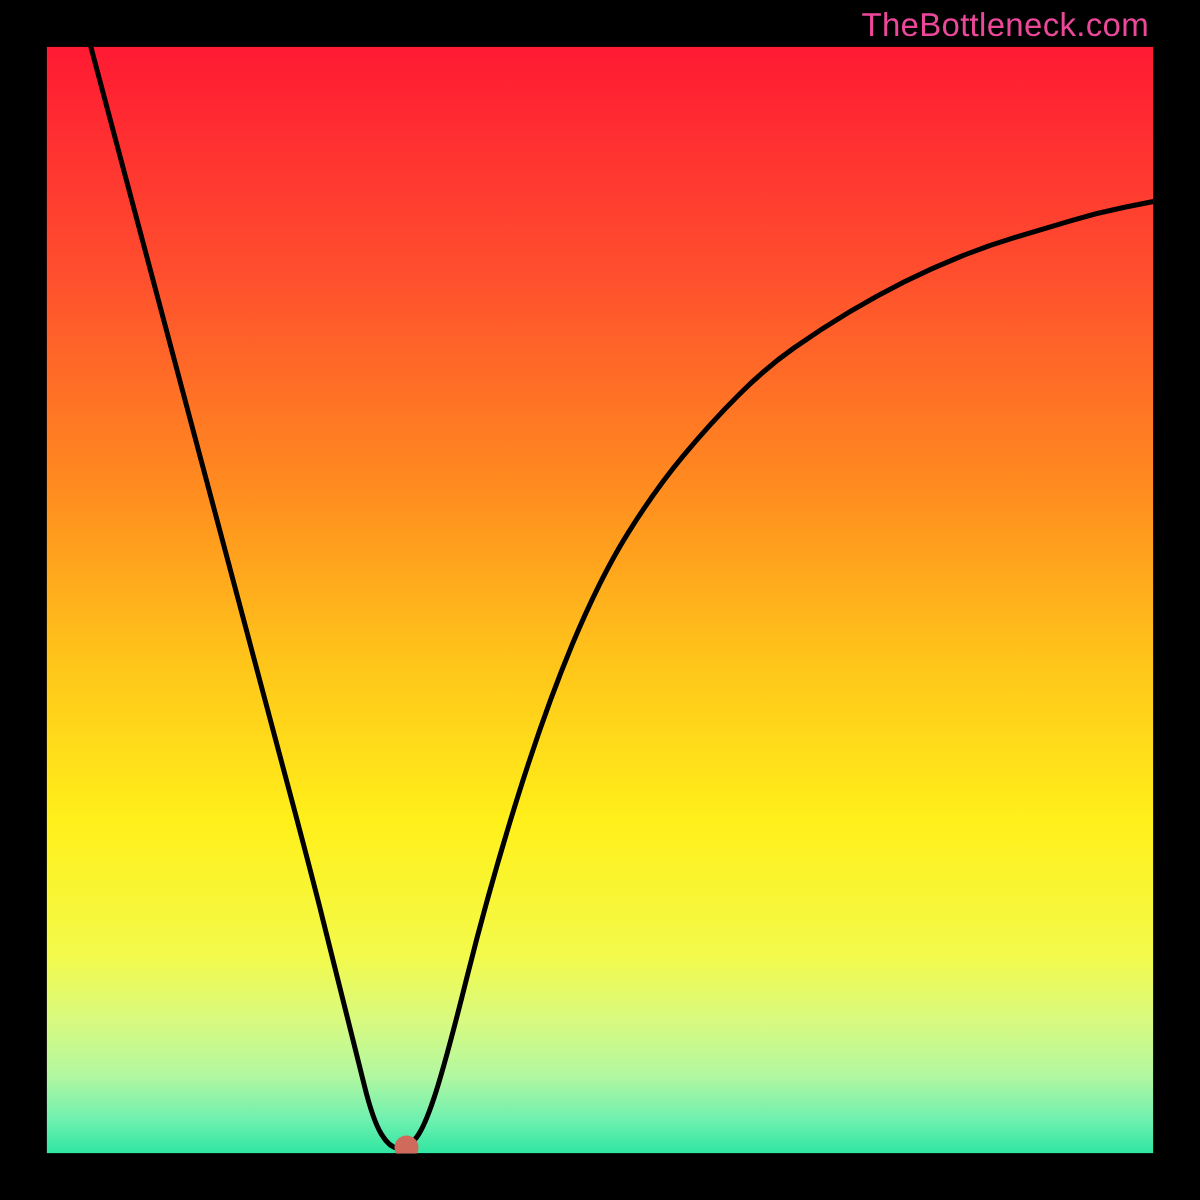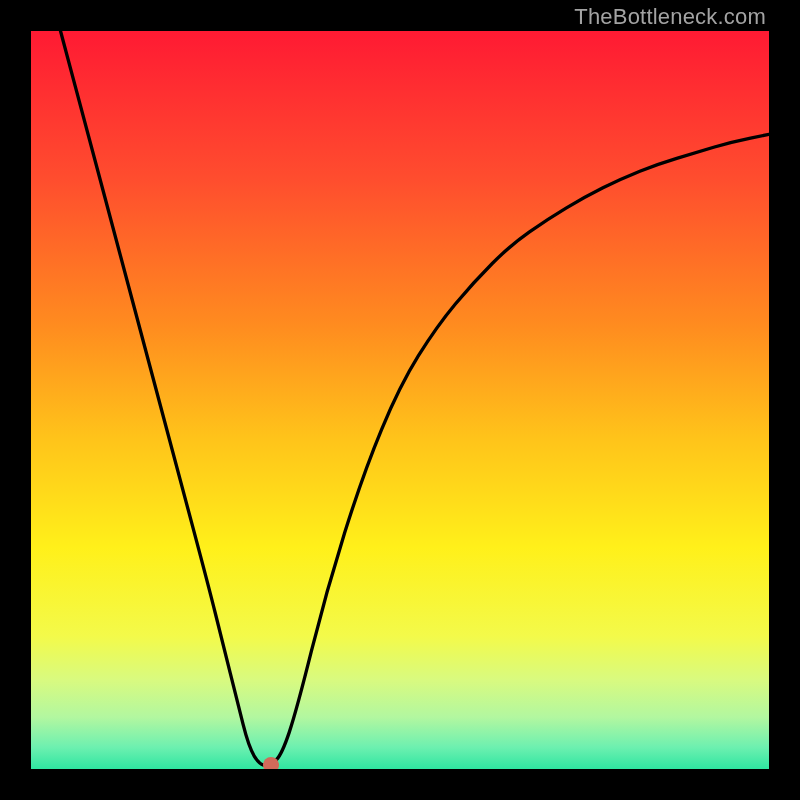--- a/index.html
+++ b/index.html
@@ -29,21 +29,21 @@
   .gradient {
     position: absolute;
     inset: 0;
   }
   .watermark {
     position: absolute;
     top: 4px;
     right: 34px;
     font-family: Arial, Helvetica, sans-serif;
     font-size: 22px;
-    color: #a3a3a3;
+    color: #ec4899;
     letter-spacing: 0.2px;
     margin-left: 47px;
   }
   svg.curve {
     position: absolute;
     inset: 0;
   }
   .dot {
     position: absolute;
     width: 16px;

